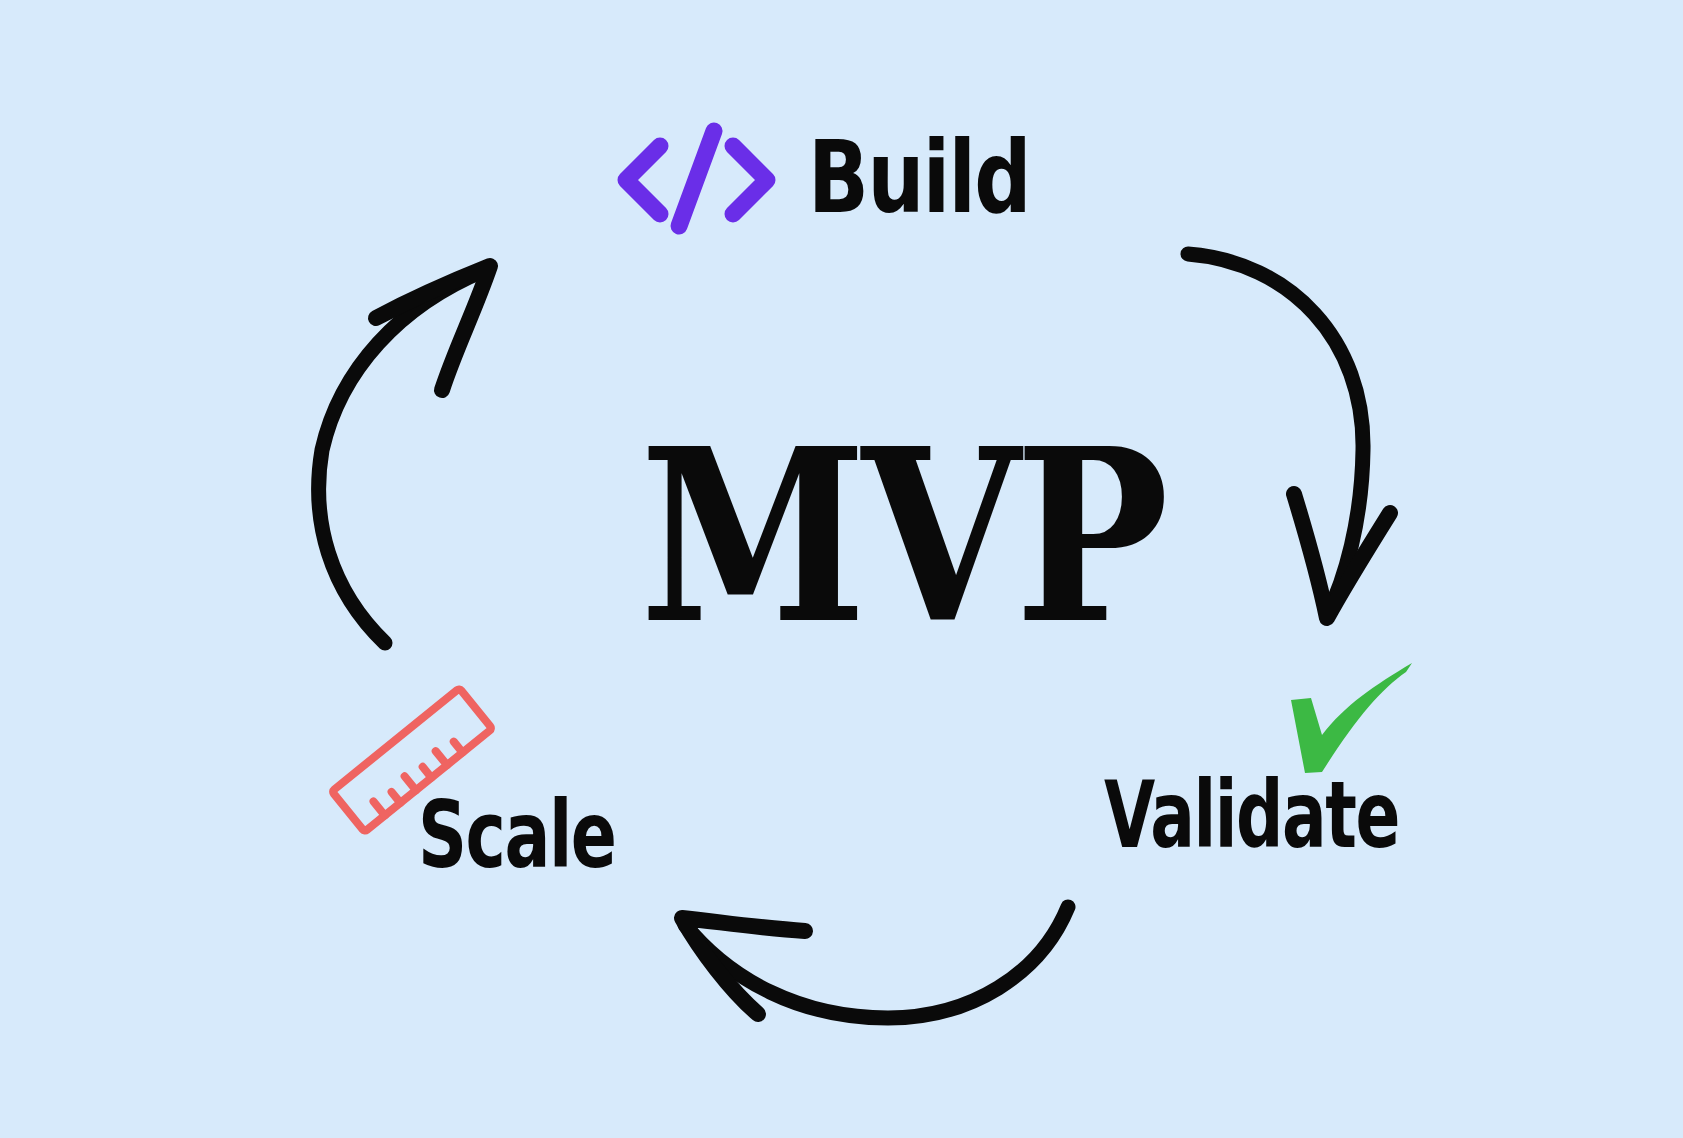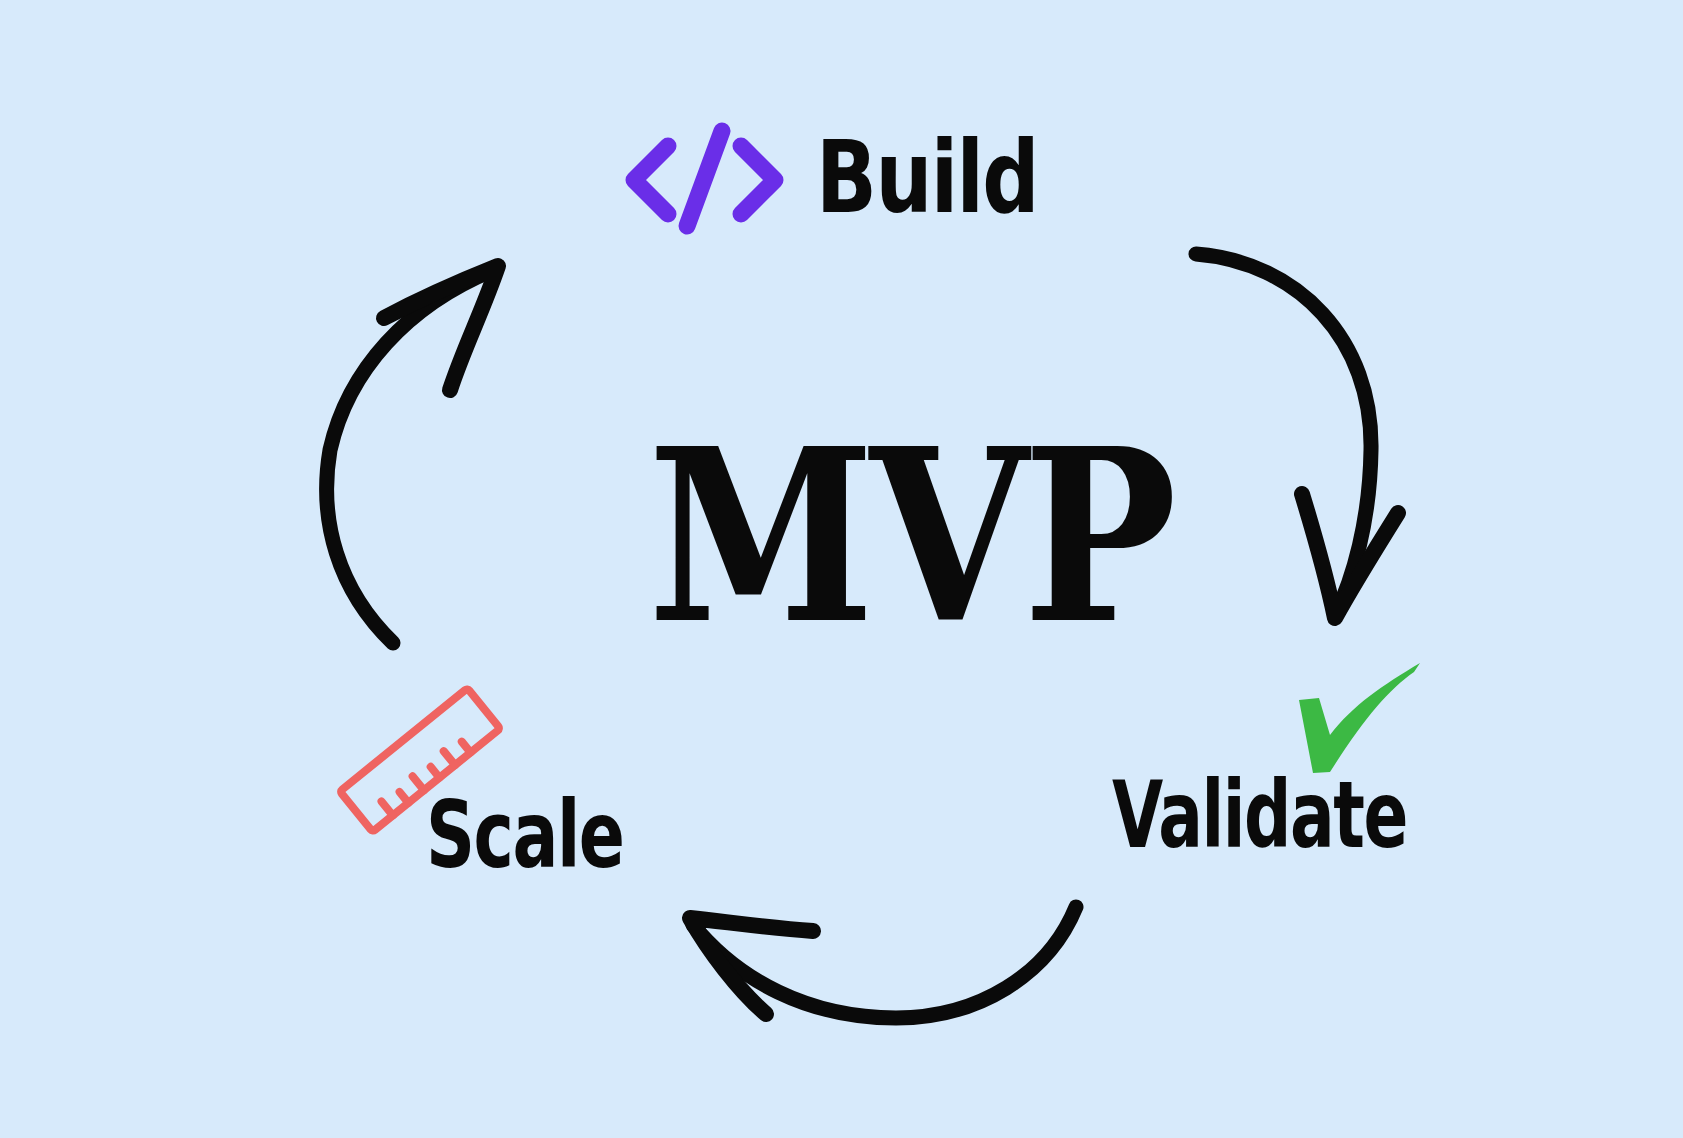--- a/index.html
+++ b/index.html
@@ -1,17 +1,17 @@
 <!DOCTYPE html>
 <html><head>
 <meta charset="utf-8">
 <style>
   html, body { margin:0; padding:0; }
   body { width:1683px; height:1138px; background:#d7eafb; position:relative; overflow:hidden; }
-  .canvas { position:absolute; left:8px; top:0; width:1569px; height:1138px; }
+  .canvas { position:absolute; left:0; top:0; width:1569px; height:1138px; }
   .label { position:absolute; font-family:"DejaVu Sans", sans-serif; font-weight:bold; color:#0a0a0a; letter-spacing:-2px; line-height:1; white-space:nowrap; }
   #title { left:640px; top:418px; font-size:238px; font-family:"DejaVu Serif", serif; letter-spacing:-6px; transform:scaleX(0.86); transform-origin:left top; }
   #build { left:808px; top:128px; font-size:100px; transform:scaleX(0.80); transform-origin:left top; }
   #validate { left:1104px; top:770px; font-size:92px; transform:scaleX(0.72); transform-origin:left top; }
   #scale { left:418px; top:790px; font-size:92px; transform:scaleX(0.74); transform-origin:left top; }
   svg { position:absolute; left:0; top:0; }
 </style>
 </head>
 <body>
 

